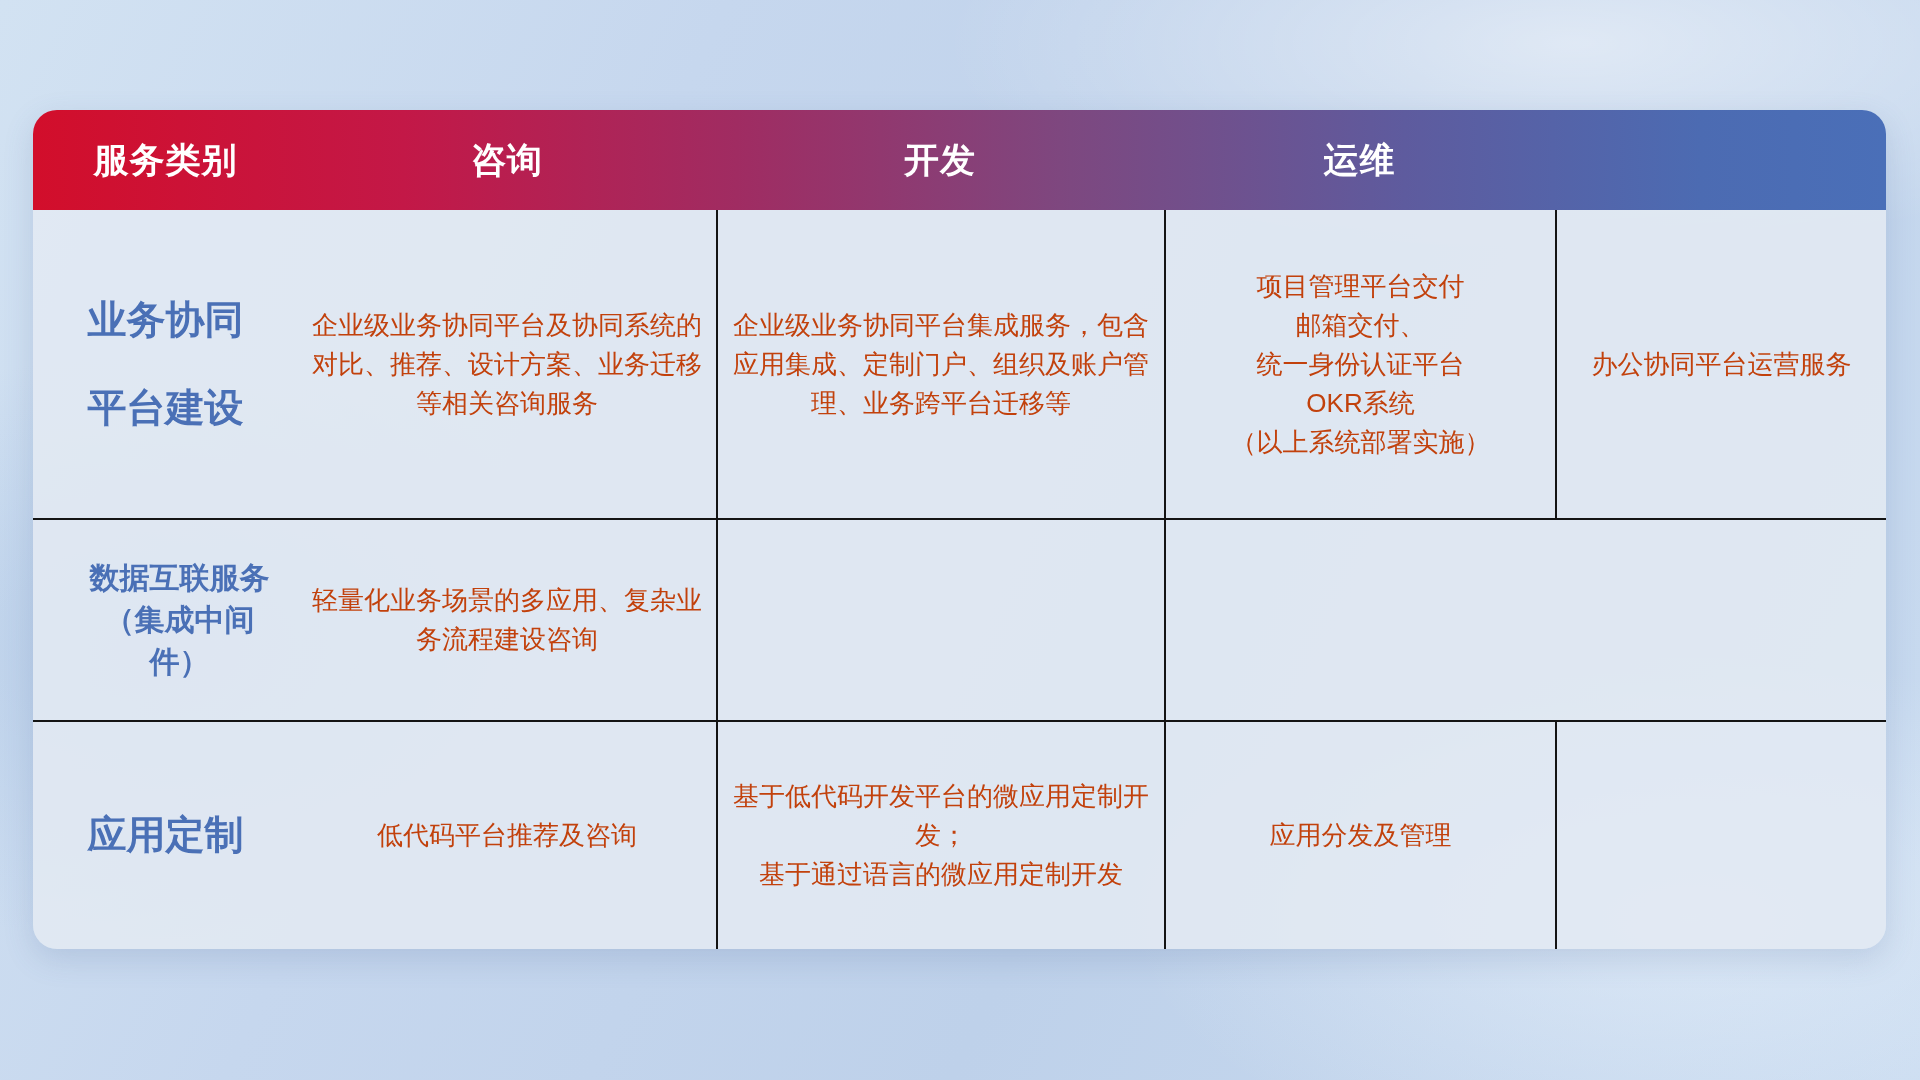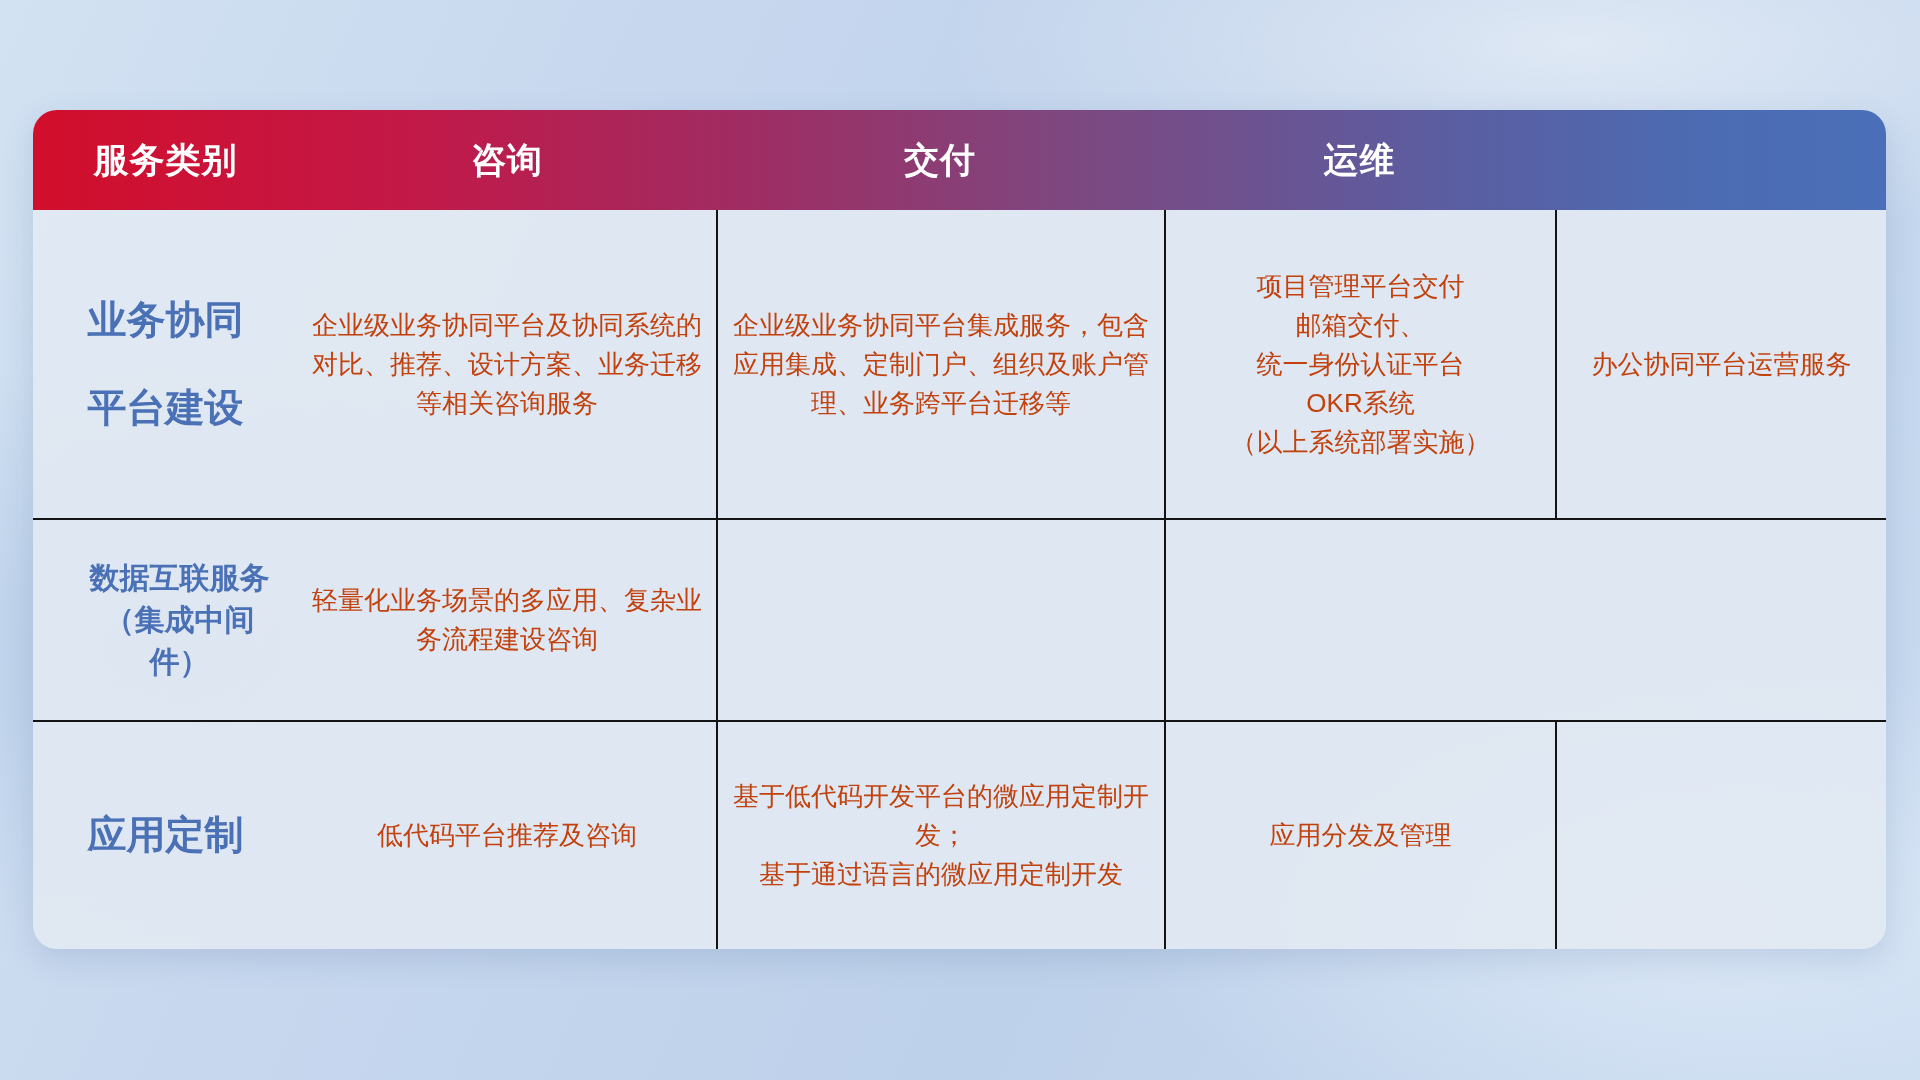--- a/index.html
+++ b/index.html
@@ -80,21 +80,21 @@
   <div class="table-card">
 
     <div class="header-row">
       <div class="header-cell">
         <span>服务类别</span>
       </div>
       <div class="header-cell">
         <span>咨询</span>
       </div>
       <div class="header-cell">
-        <span>交付</span>
+        <span>开发</span>
       </div>
       <div class="header-cell">
         <span>运维</span>
       </div>
     </div>
 
     <div class="body-grid">
 
       <div class="body-row row-0">
         <div class="cell cell-cat">

